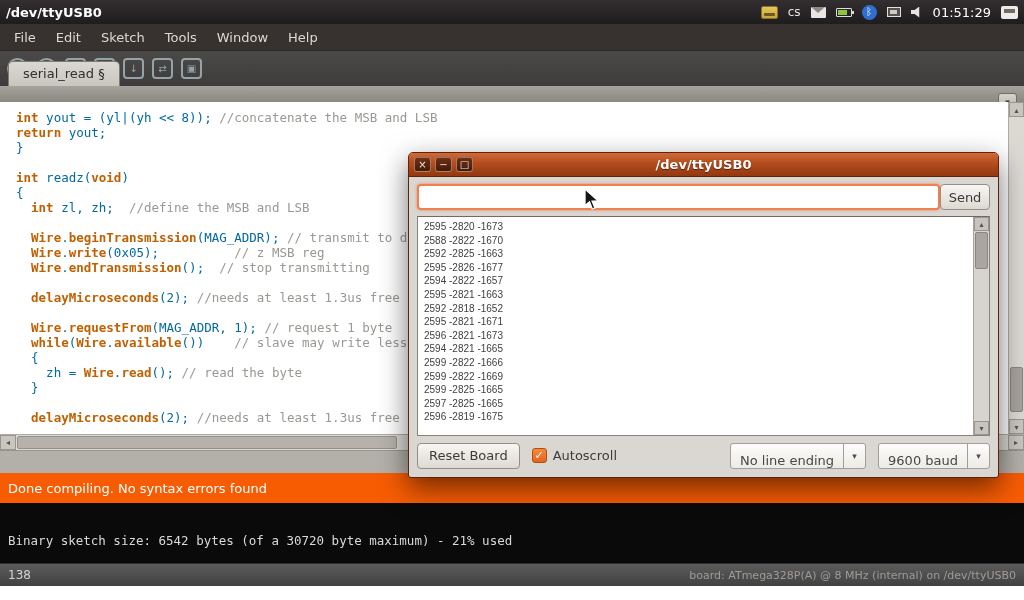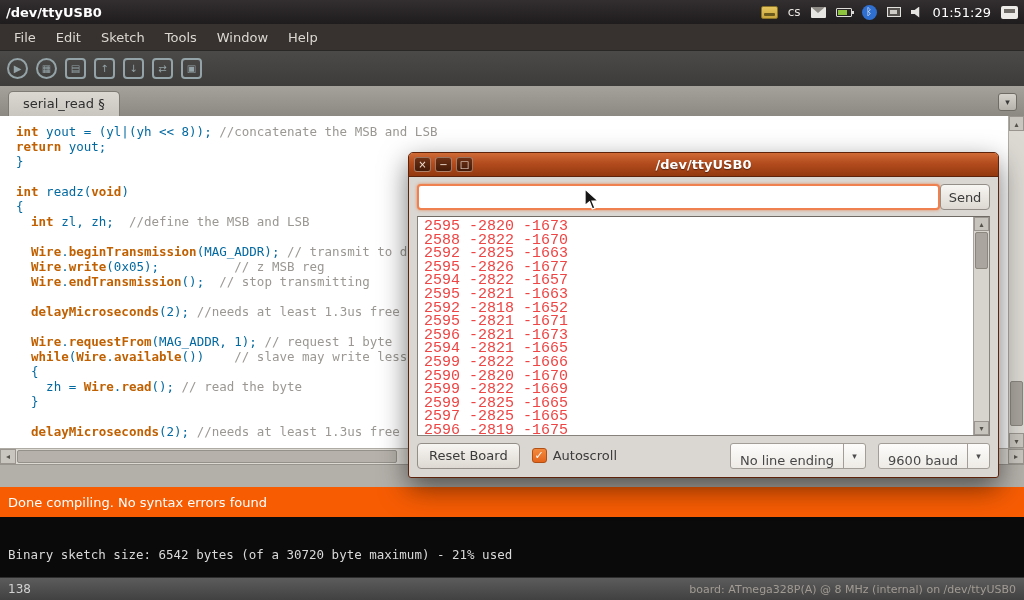--- a/index.html
+++ b/index.html
@@ -30,21 +30,21 @@
   
   .menu-bar{height:26px;background:#37322f;display:flex;align-items:center;padding-left:4px}
   .menu-item{color:#ddd9d2;font-size:13px;padding:4px 10px;cursor:default}
 
   
   .toolbar{height:36px;background:linear-gradient(#4c4a48,#3e3c3a);border-top:1px solid #2a2826;display:flex;align-items:center;gap:8px;padding-left:7px}
   .tool-btn{width:21px;height:21px;border:2px solid #93a3a7;color:#93a3a7;border-radius:4px;display:flex;align-items:center;justify-content:center;font-size:10px;line-height:1}
   .tool-btn.round{border-radius:50%}
 
   
-  .tab-bar{height:30px;background:linear-gradient(#a5a19b,#8c8882);display:flex;align-items:flex-end;padding:0 0 0 8px;position:relative}
+  .tab-bar{height:16px;background:linear-gradient(#a5a19b,#8c8882);display:flex;align-items:flex-end;padding:0 0 16px 8px;position:relative}
   .tab{height:25px;background:linear-gradient(#dbd7d1,#c9c5bf);border:1px solid #7e7a74;border-bottom:none;border-radius:5px 5px 0 0;padding:4px 14px;font-size:13px;color:#2f2f2f}
   .tab-menu-btn{position:absolute;right:7px;top:7px;width:19px;height:18px;background:linear-gradient(#d6d2cc,#b5b1ab);border:1px solid #6f6b65;border-radius:3px;font-size:9px;color:#3a3a3a;display:flex;align-items:center;justify-content:center}
 
   
   .editor{position:relative;height:332px;background:#fff;overflow:hidden}
   .code-area{position:absolute;inset:8px 18px 0 16px;font-family:"DejaVu Sans Mono","Liberation Mono",monospace;font-size:12.5px;line-height:15px}
   .code-line{white-space:pre;height:15px}
   .tok-o{color:#c06000;font-weight:bold}
   .tok-p{color:#0369a1}
   .tok-c{color:#9b9893}
@@ -74,21 +74,21 @@
   .dialog{position:absolute;left:408px;top:152px;width:591px;height:326px;z-index:50;background:#dad6d1;border:1px solid #5e230b;border-radius:5px 5px 3px 3px;box-shadow:0 10px 28px rgba(0,0,0,.55);display:flex;flex-direction:column}
   .titlebar{height:24px;background:linear-gradient(#d06a36 0%,#b34c1e 45%,#93380f 100%);border-radius:4px 4px 0 0;border-bottom:1px solid #5e230b;display:flex;align-items:center;padding:0 5px;position:relative;flex:none}
   .win-btn{width:17px;height:15px;margin-right:4px;background:linear-gradient(#6e3115,#431a07);border:1px solid rgba(255,226,204,.45);border-radius:3px;color:#f2e0d3;font-size:10px;line-height:13px;text-align:center}
   .dialog-title{position:absolute;left:0;right:0;text-align:center;font-size:13px;font-weight:bold;color:#fff;text-shadow:0 1px 1px rgba(0,0,0,.5);pointer-events:none}
   .dialog-body{flex:1;display:flex;flex-direction:column;gap:6px;padding:7px 8px 8px}
   .send-row{display:flex;flex:none}
   .serial-input{flex:1;height:26px;background:#fff;border:2px solid #ef8050;border-radius:4px;box-shadow:0 0 3px rgba(240,120,60,.85);padding:0 6px;font-size:13px;color:#333;outline:none;font-family:"DejaVu Sans","Liberation Sans",sans-serif}
   .bevel-btn{background:linear-gradient(#f8f6f3,#ddd9d2);border:1px solid #938e87;border-radius:4px;font-size:13px;color:#3b3b3b;font-family:"DejaVu Sans","Liberation Sans",sans-serif}
   .send-btn{width:50px;height:26px;flex:none}
   .serial-out-wrap{flex:1;background:#fff;border:1px solid #87837c;border-top-color:#6f6b64;position:relative;overflow:hidden}
-  .serial-out{position:absolute;inset:0 17px 0 0;padding:3px 6px;font-family:Liberation Mono, monospace;font-size:15px;line-height:13.6px;color:#ef4444;overflow:hidden}
+  .serial-out{position:absolute;inset:0 17px 0 0;padding:3px 6px;font-family:Liberation Sans, sans-serif;font-size:10px;line-height:13.6px;color:#404040;overflow:hidden}
   .serial-line{white-space:pre}
   .out-scroll{position:absolute;top:0;right:0;bottom:0;width:16px;background:#d7d3cd;border-left:1px solid #a8a49d}
   .out-scroll .sb-btn{position:absolute;left:0;right:0;height:14px;background:#c7c3bd;border:1px solid #9a968f;color:#55514b;font-size:8px;text-align:center;line-height:13px}
   .out-scroll .sb-up{top:0}
   .out-scroll .sb-down{bottom:0}
   .out-thumb{position:absolute;left:1px;right:1px;top:15px;height:37px;background:#aaa69f;border:1px solid #8b877f;border-radius:2px}
   .controls-row{display:flex;align-items:center;gap:12px;flex:none;height:27px}
   .reset-btn{height:26px;padding:0 11px}
   .autoscroll-wrap{display:flex;align-items:center;gap:6px}
   .checkbox{width:15px;height:15px;background:linear-gradient(#f28a3e,#e4651c);border:1px solid #b14f14;border-radius:3px;color:#fff;font-size:11px;line-height:13px;text-align:center}
@@ -229,21 +229,20 @@
             <div class="serial-line">2588 -2822 -1670</div>
             <div class="serial-line">2592 -2825 -1663</div>
             <div class="serial-line">2595 -2826 -1677</div>
             <div class="serial-line">2594 -2822 -1657</div>
             <div class="serial-line">2595 -2821 -1663</div>
             <div class="serial-line">2592 -2818 -1652</div>
             <div class="serial-line">2595 -2821 -1671</div>
             <div class="serial-line">2596 -2821 -1673</div>
             <div class="serial-line">2594 -2821 -1665</div>
             <div class="serial-line">2599 -2822 -1666</div>
-            <div class="serial-line">2590 -2820 -1670</div>
             <div class="serial-line">2599 -2822 -1669</div>
             <div class="serial-line">2599 -2825 -1665</div>
             <div class="serial-line">2597 -2825 -1665</div>
             <div class="serial-line">2596 -2819 -1675</div>
           </div>
         <div class="out-scroll">
           <div class="sb-btn sb-up">▴</div>
           <div class="out-thumb"></div>
           <div class="sb-btn sb-down">▾</div>
         </div>

